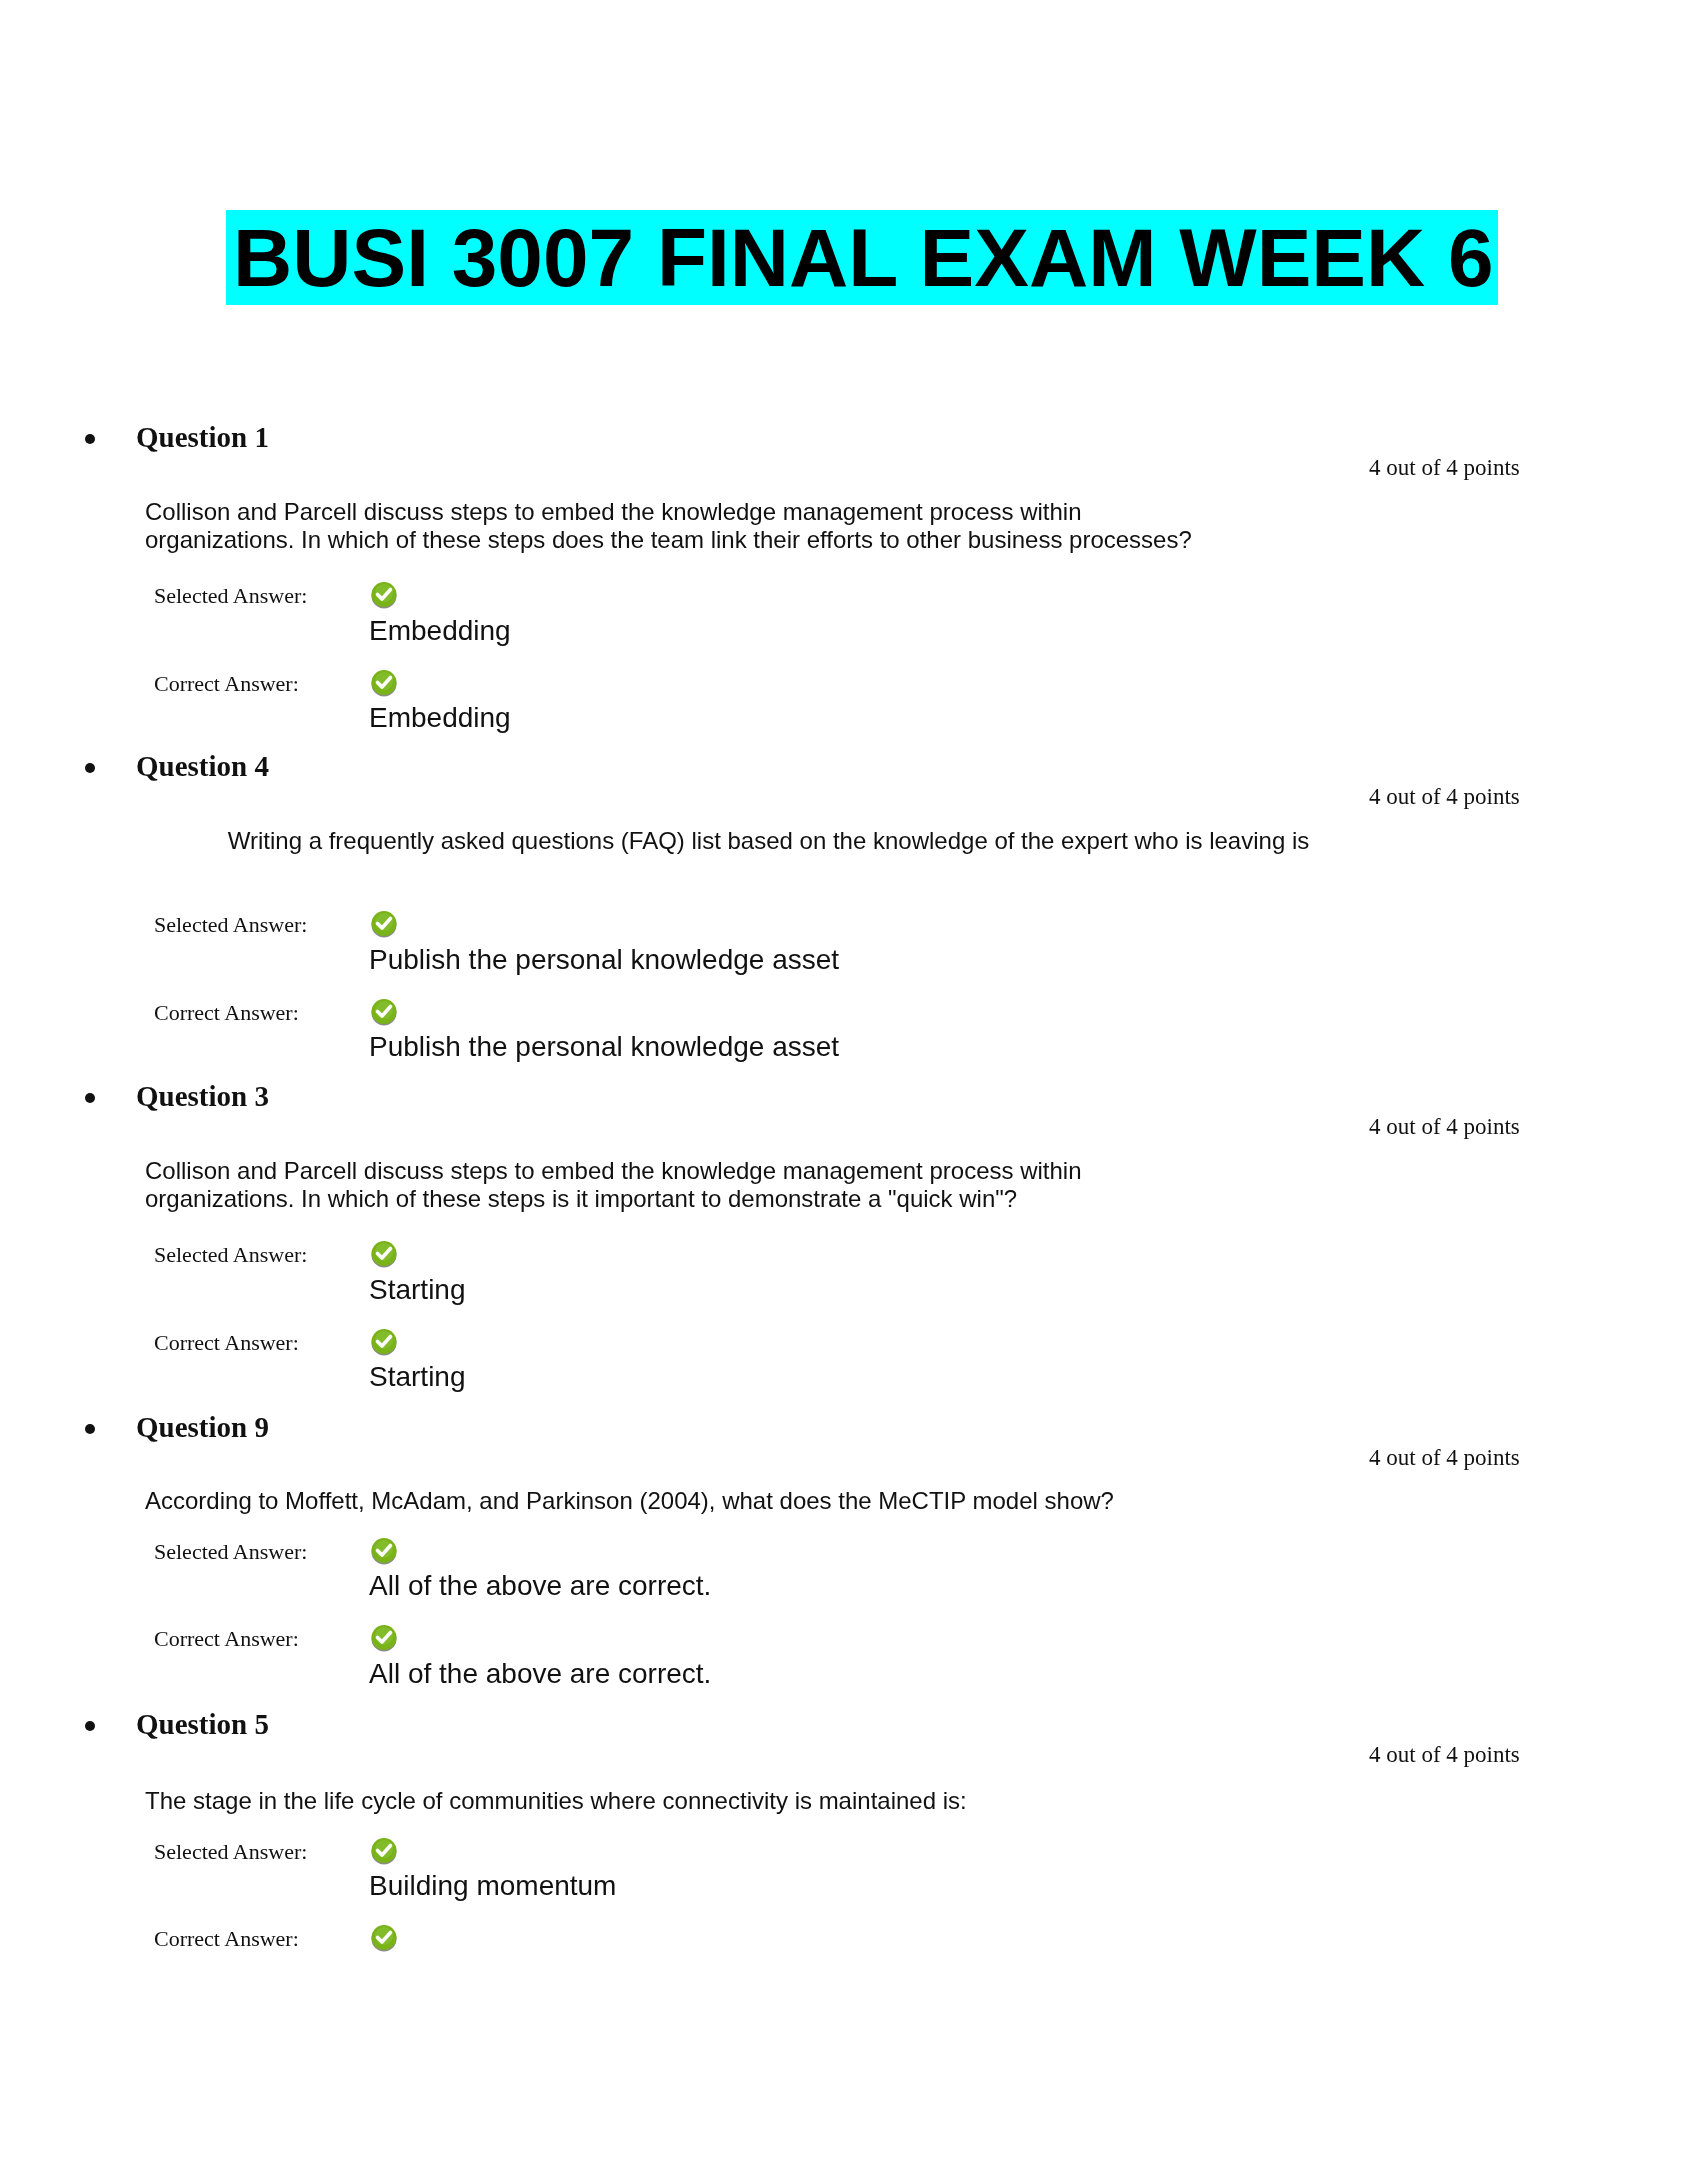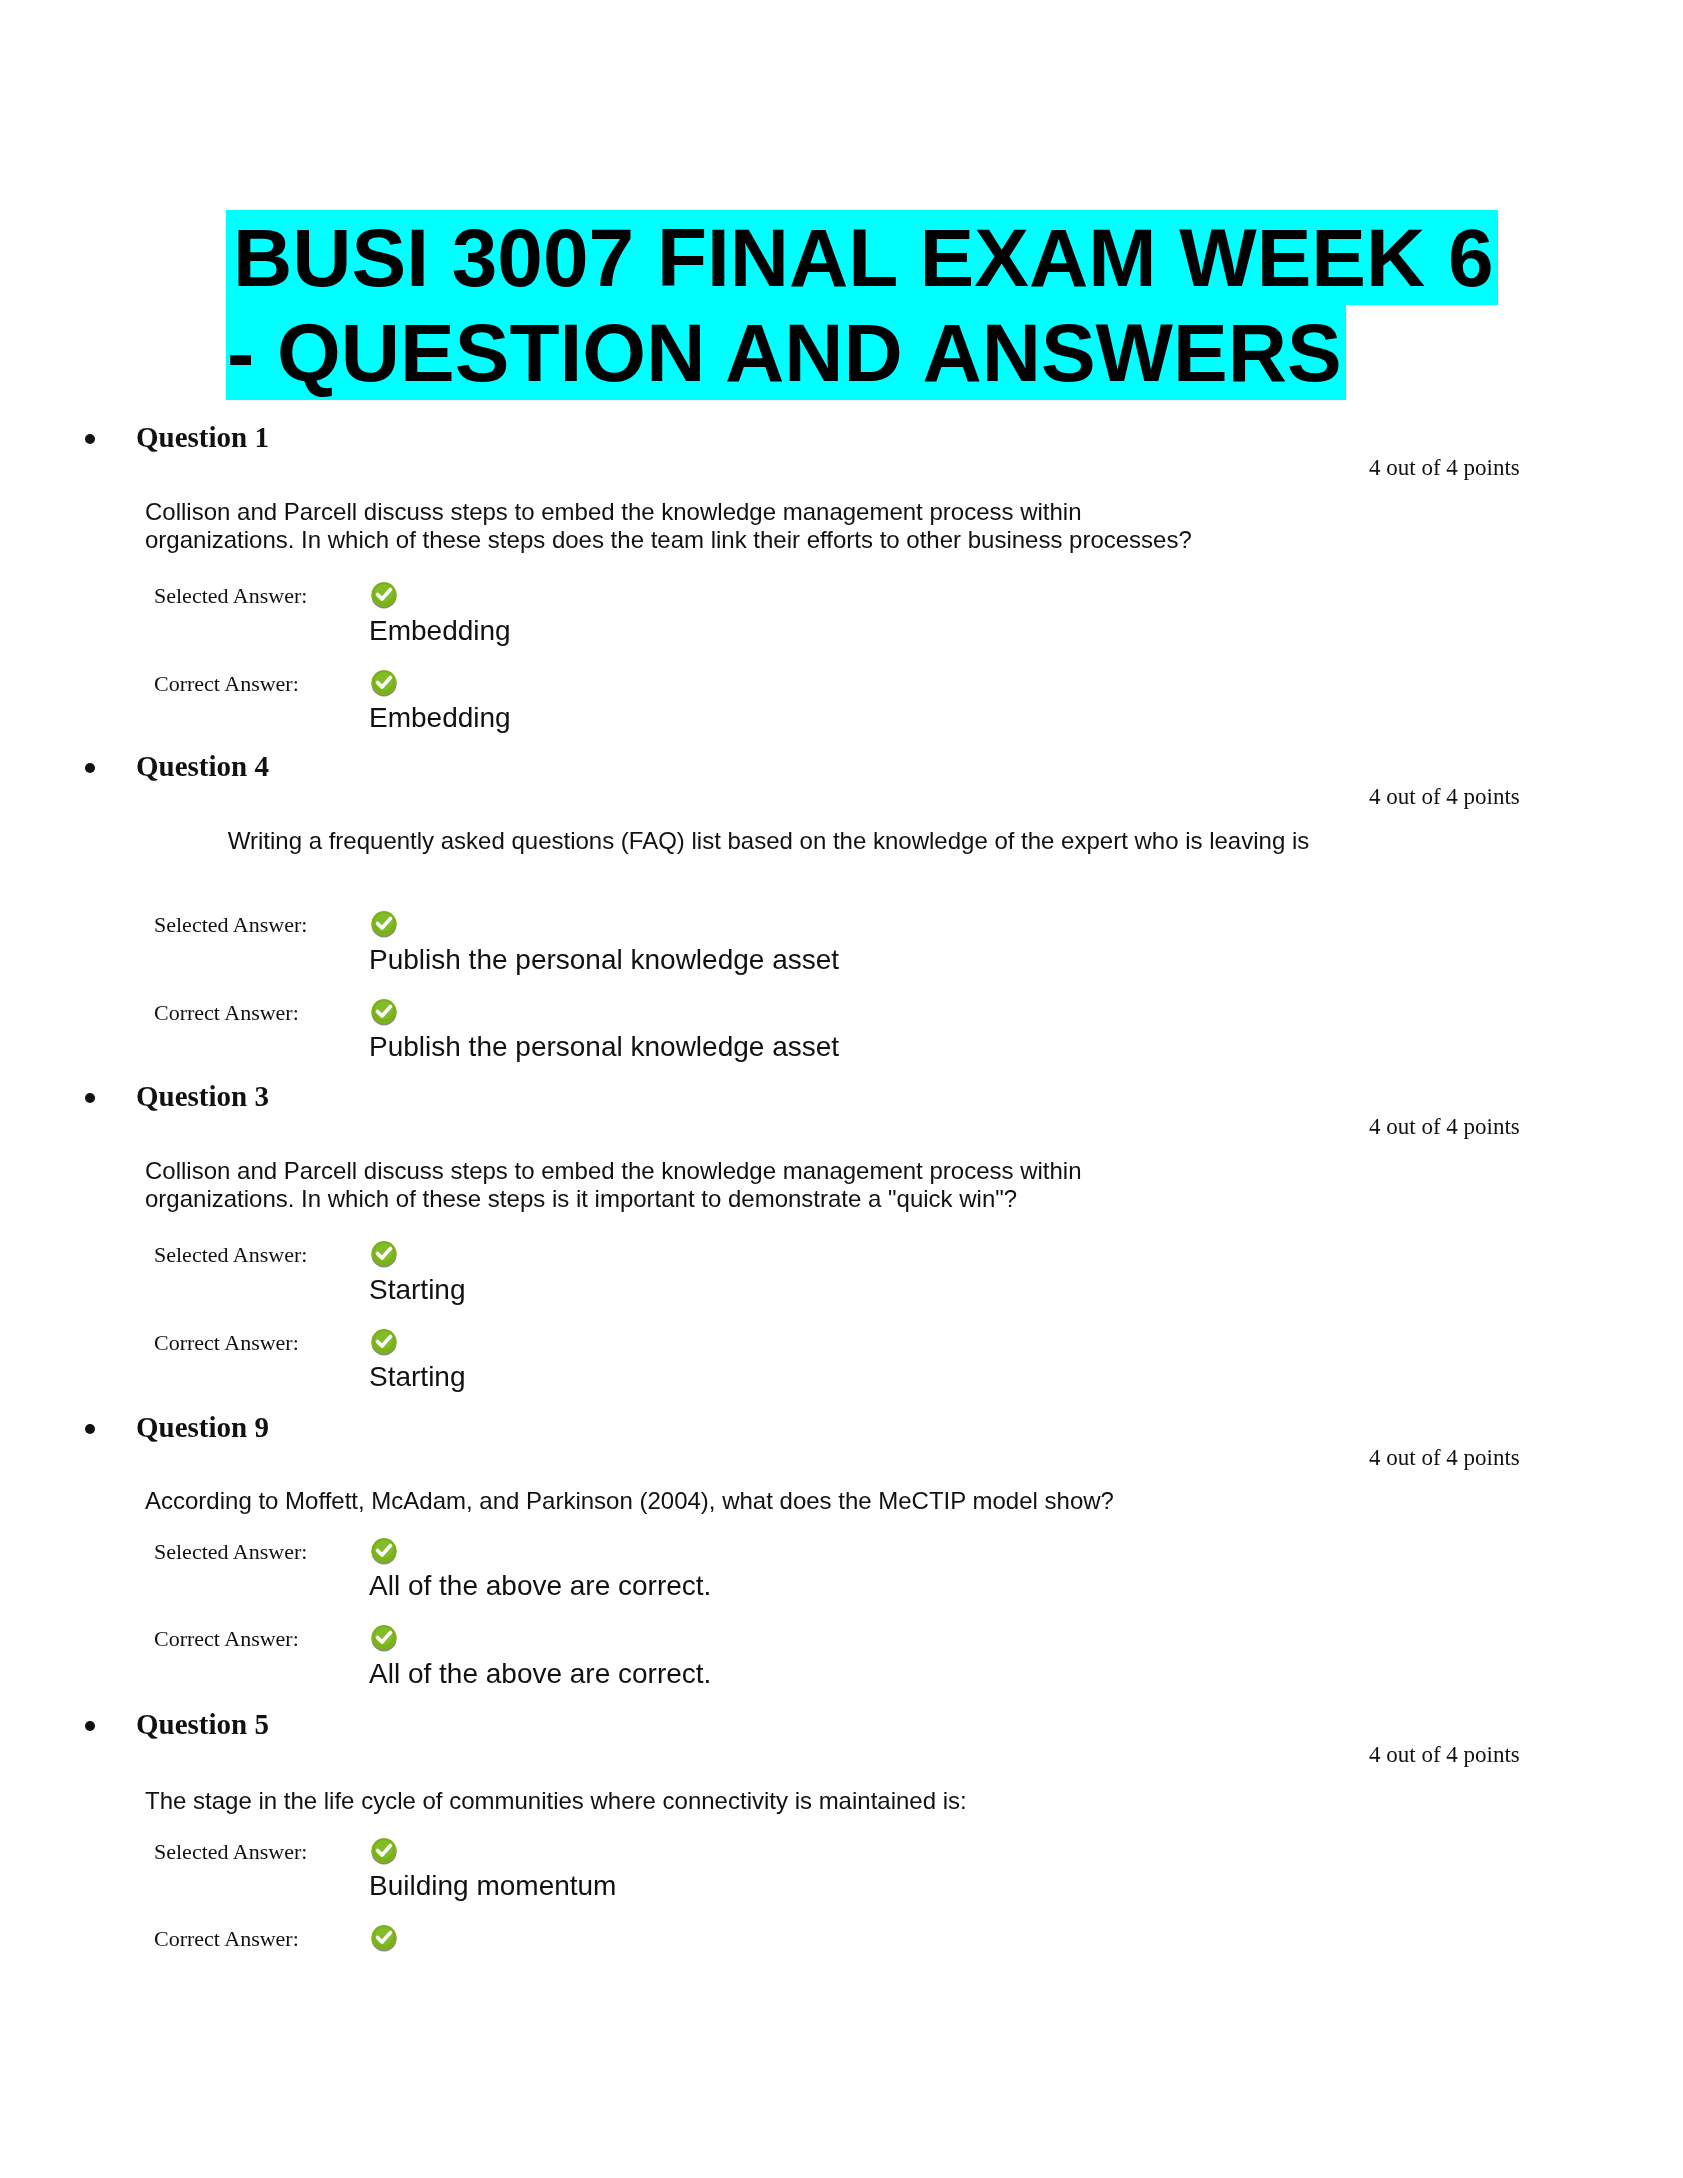--- a/index.html
+++ b/index.html
@@ -108,21 +108,20 @@
     font-size: 28px;
     line-height: 28px;
     white-space: nowrap;
   }
 </style>
 </head>
 <body>
 
 <h1 class="title">
   <span class="title-line line1"><span>BUSI 3007 FINAL EXAM WEEK 6</span></span>
-  <span class="title-line line2"><span>- QUESTION AND ANSWERS</span></span>
 </h1>
 
 <div class="question" style="top:426px;">
   <div class="q-head">
     <span class="bullet"></span>
     <span class="q-title">Question 1</span>
     <span class="points">4 out of 4 points</span>
   </div>
   <div class="q-text" style="top:72px;">
     <div>Collison and Parcell discuss steps to embed the knowledge management process within</div>

